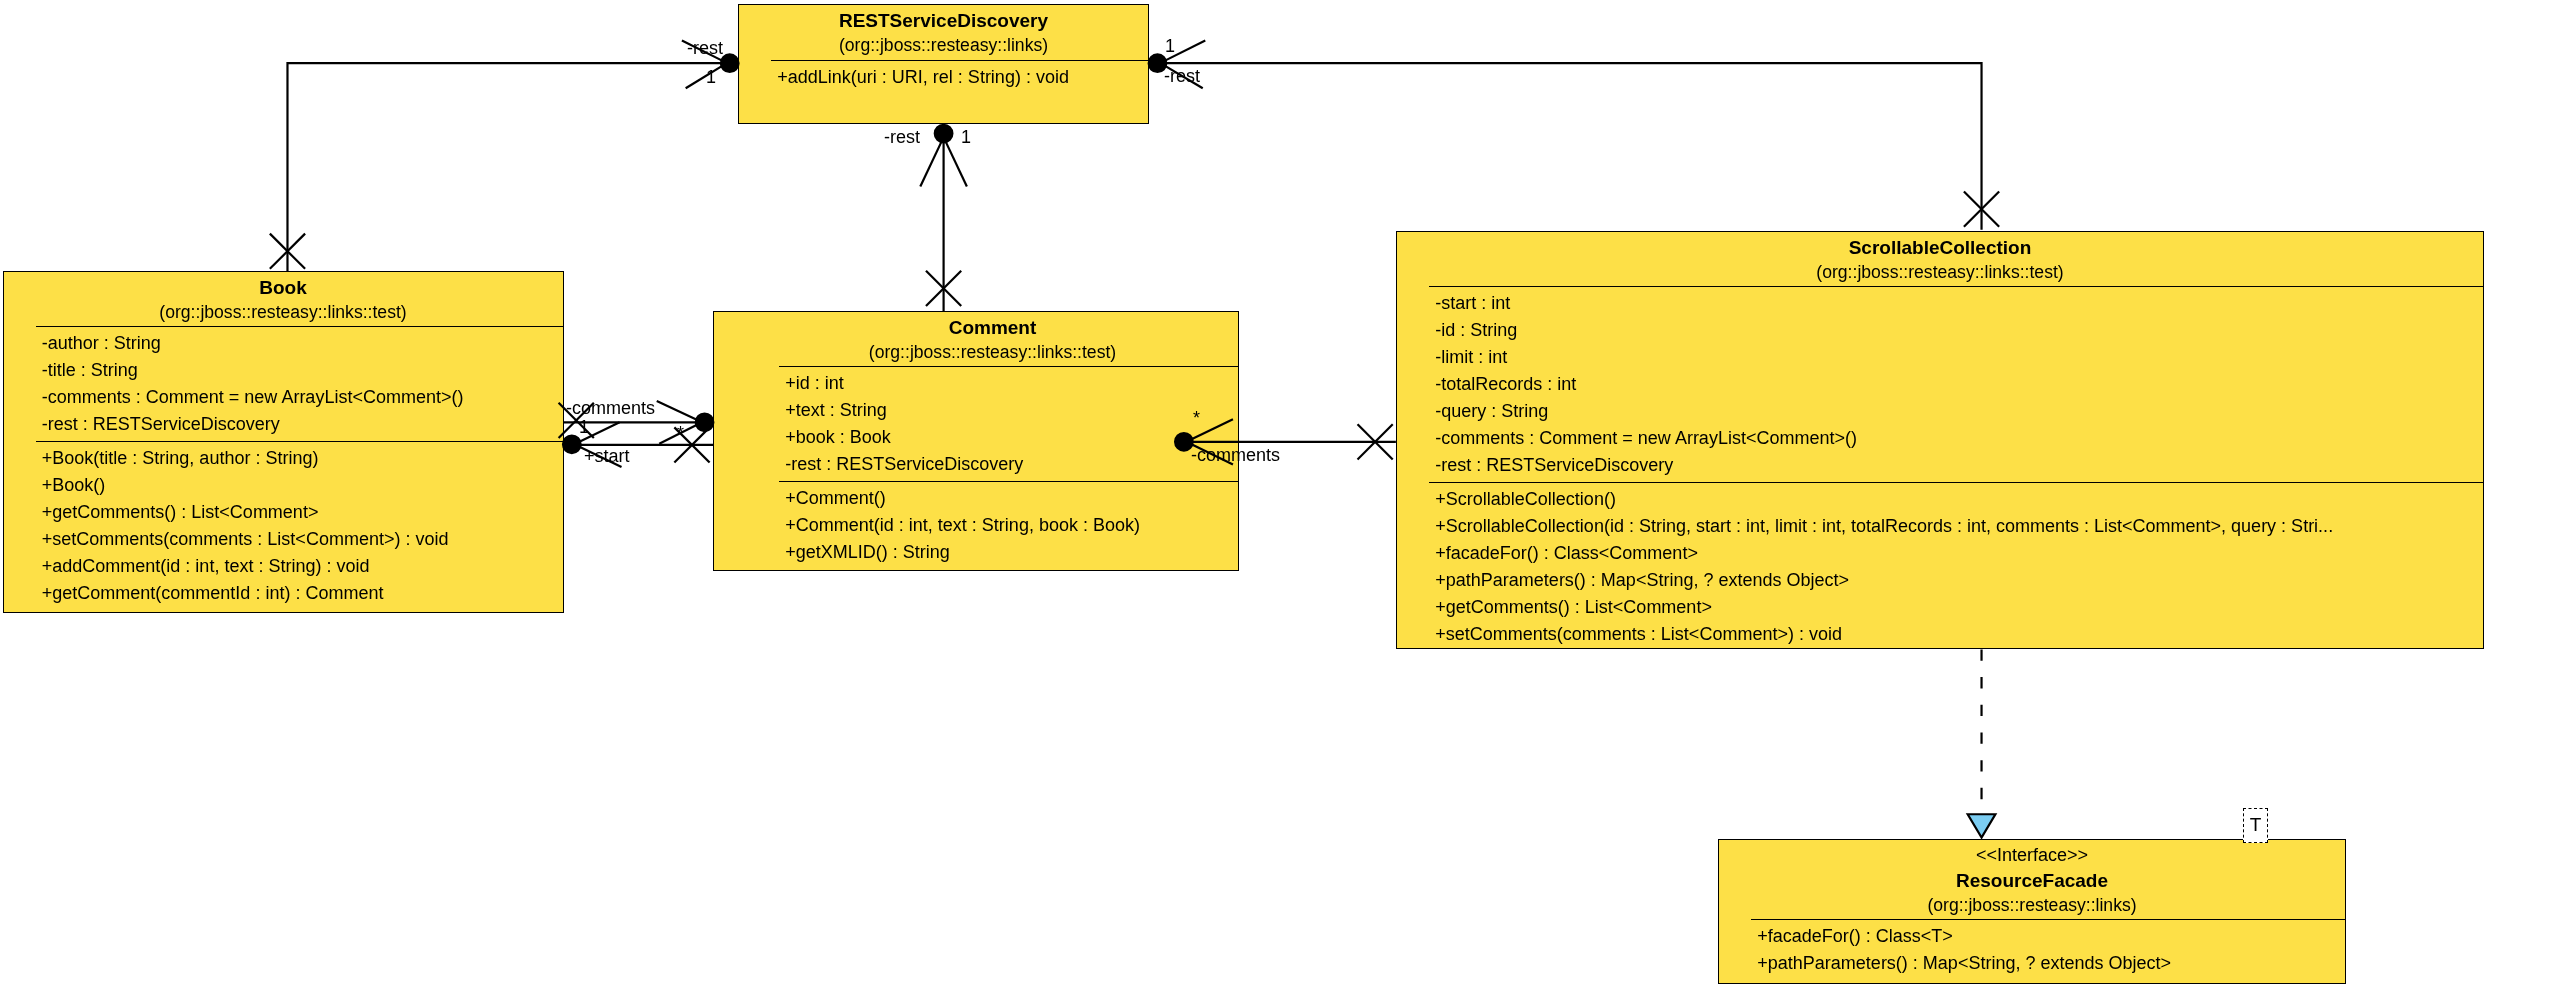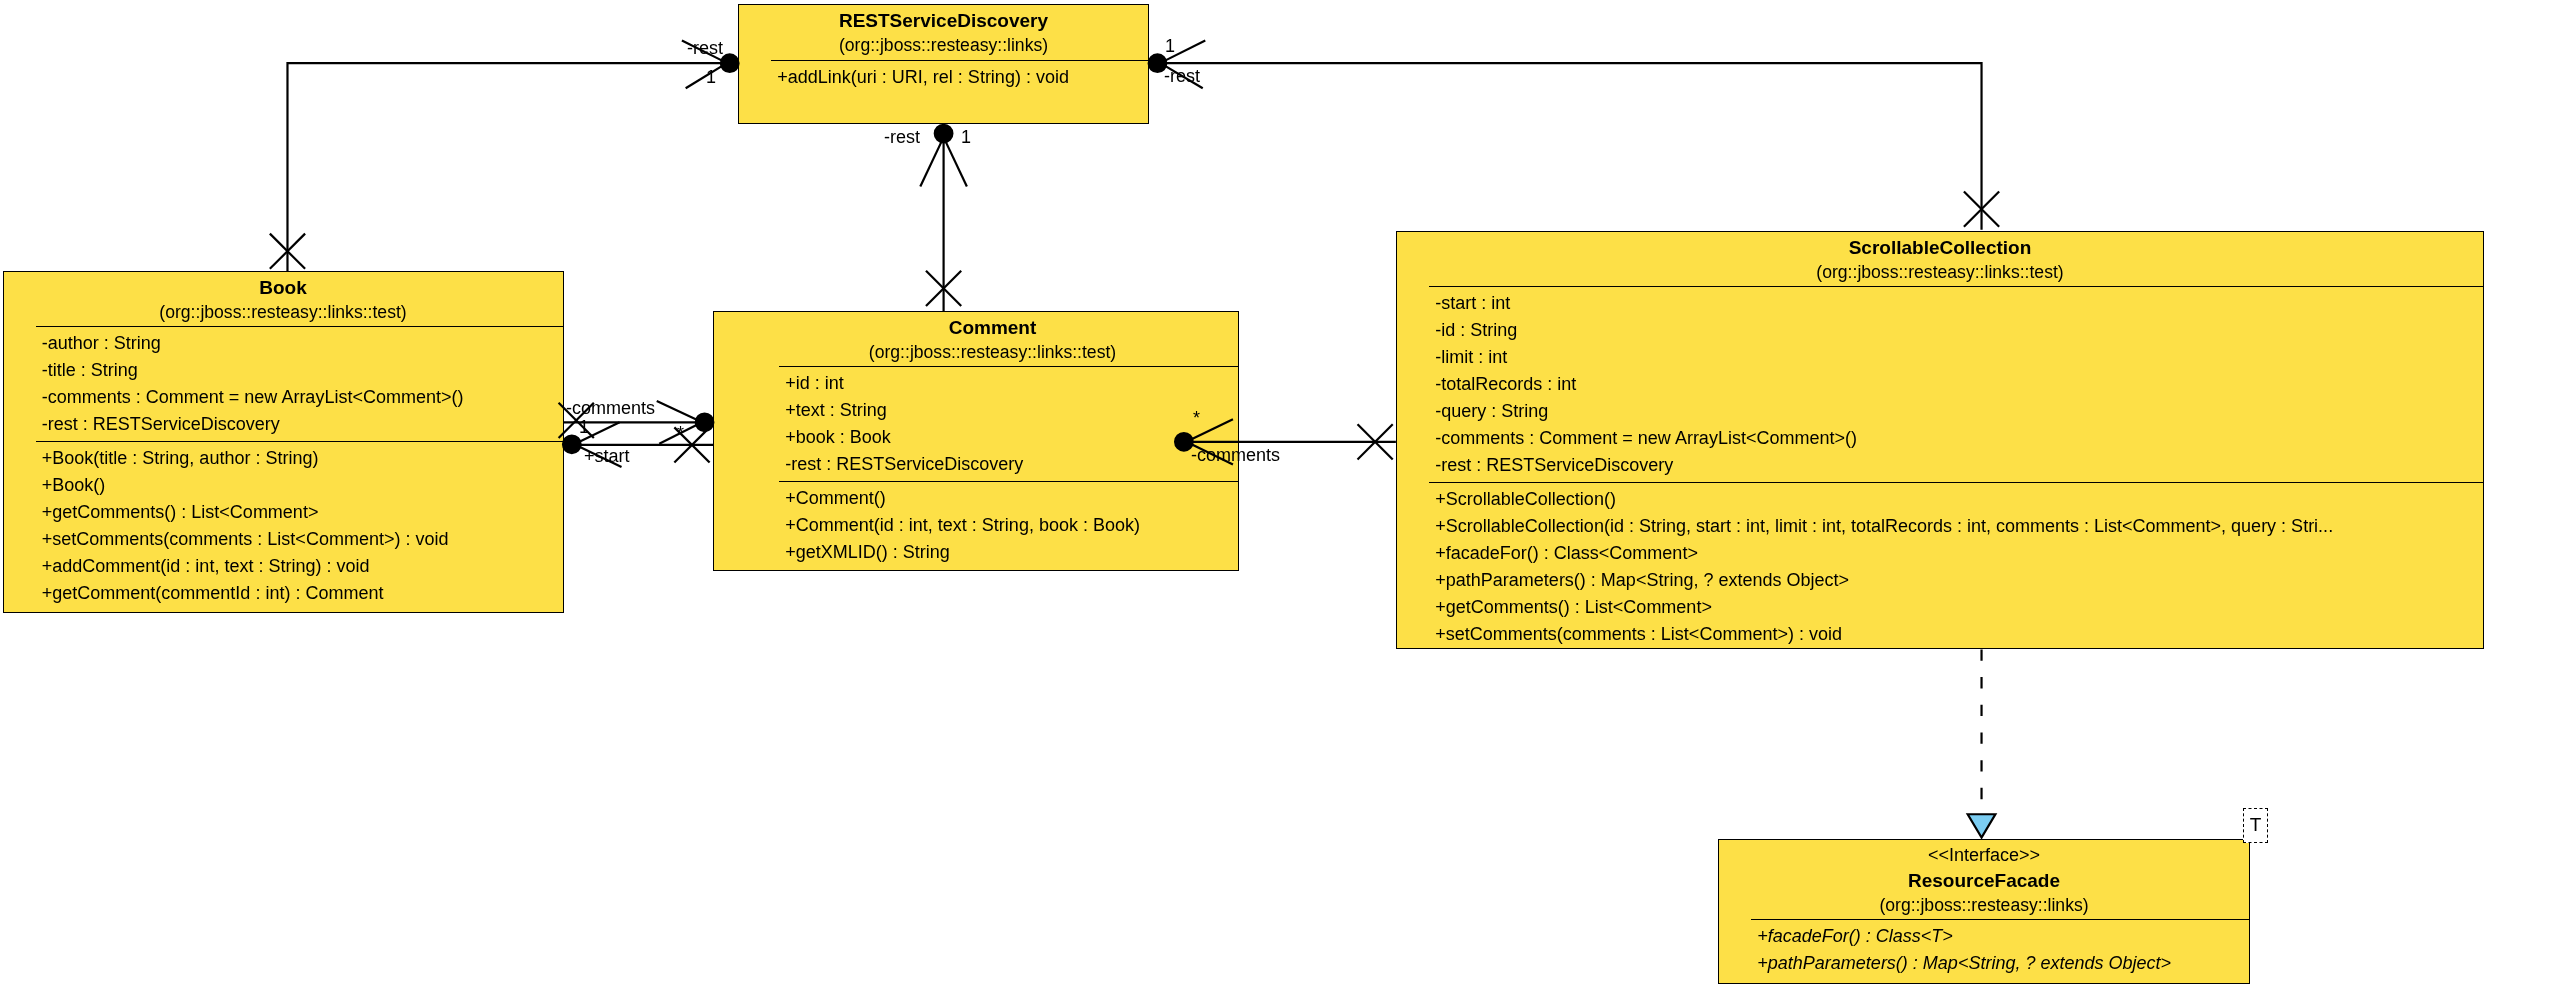--- a/index.html
+++ b/index.html
@@ -9,21 +9,21 @@
   .uml-class{position:absolute;background:#fde047;border:1.9px solid #000;
              box-sizing:border-box;display:flex;flex-direction:column;z-index:2;}
   .hdr{padding:3.1px 3.8px 1.3px;text-align:center;}
   .cster{font-size:18px;line-height:25px;white-space:nowrap;}
   .cname{font-weight:bold;font-size:19px;line-height:25px;white-space:nowrap;}
   .cpkg{font-size:17.6px;line-height:25px;white-space:nowrap;}
   .comp{border-top:1.9px solid #000;padding:3.1px 0 2.5px;overflow:hidden;margin-left:32px;}
   .grow{flex:1;}
   .member{font-size:18px;line-height:27px;height:27px;padding:0 6.3px;
           white-space:nowrap;overflow:hidden;}
-  .italic .member{font-style:italic;}
+  .italic .member{}
 
   svg.wires{position:absolute;left:0;top:0;z-index:3;}
   .lbl{position:absolute;font-size:18px;line-height:25px;height:25px;
        white-space:nowrap;z-index:4;}
   .ra{text-align:right;}
   #template-param-box{position:absolute;left:2243px;top:808px;width:25px;height:35px;
        background:#FFFFFF;border:1.9px dashed #000;box-sizing:border-box;
        font-size:19px;line-height:31px;text-align:center;z-index:5;}
 </style>
 </head>
@@ -164,21 +164,21 @@
 
   <div class="member">+ScrollableCollection()</div>
       <div class="member">+ScrollableCollection(id : String, start : int, limit : int, totalRecords : int, comments : List&lt;Comment&gt;, query : Stri...</div>
       <div class="member">+facadeFor() : Class&lt;Comment&gt;</div>
       <div class="member">+pathParameters() : Map&lt;String, ? extends Object&gt;</div>
       <div class="member">+getComments() : List&lt;Comment&gt;</div>
       <div class="member">+setComments(comments : List&lt;Comment&gt;) : void</div>
     </div>
 </div>
 
-<div class="uml-class" style="left:1718px;top:839px;width:532px;height:145px;justify-content:center;">
+<div class="uml-class" style="left:1718px;top:839px;width:628px;height:145px;justify-content:center;">
   <div class="hdr">
     <div class="cster">&lt;&lt;Interface&gt;&gt;</div>
     <div class="cname">ResourceFacade</div>
     <div class="cpkg">(org::jboss::resteasy::links)</div>
   </div>
   <div class="comp grow italic">
 
   <div class="member">+facadeFor() : Class&lt;T&gt;</div>
       <div class="member">+pathParameters() : Map&lt;String, ? extends Object&gt;</div>
     </div>

